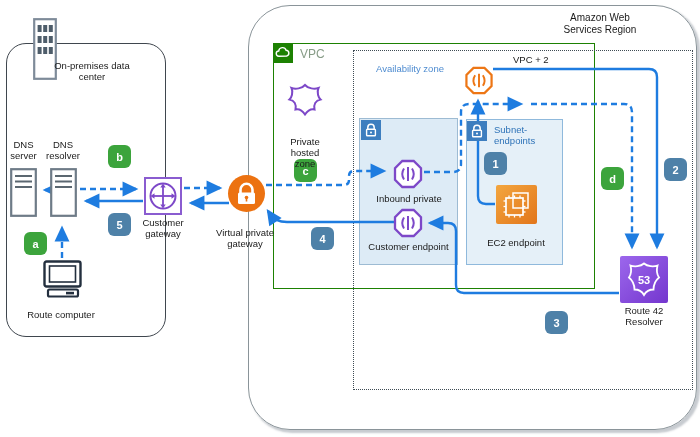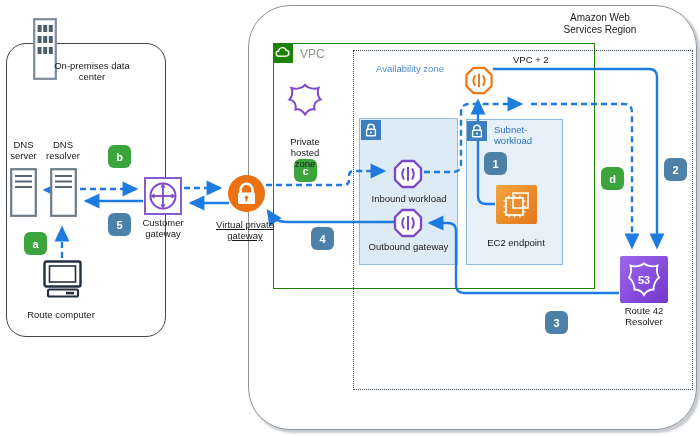--- a/index.html
+++ b/index.html
@@ -250,31 +250,31 @@
 
   <div class="lbl" style="left:37px;top:60px;width:110px;">On-premises data
 center</div>
   <div class="lbl" style="left:1px;top:139px;width:45px;">DNS
 server</div>
   <div class="lbl" style="left:40px;top:139px;width:46px;">DNS
 resolver</div>
   <div class="lbl" style="left:15px;top:309px;width:92px;">Route computer</div>
   <div class="lbl" style="left:130px;top:217px;width:66px;">Customer
 gateway</div>
-  <div class="lbl" style="left:206px;top:219px;width:78px;text-decoration:underline;">Virtual private
+  <div class="lbl" style="left:206px;top:227px;width:78px;">Virtual private
 gateway</div>
   <div class="lbl" style="left:550px;top:12px;width:100px;font-size:10px;line-height:11.5px;">Amazon Web
 Services Region</div>
   <div class="lbl left" style="left:300px;top:49px;width:40px;color:#879c87;font-size:12px;">VPC</div>
   <div class="lbl left" style="left:365px;top:63px;width:90px;color:#4d8bd0;text-align:center;">Availability zone</div>
   <div class="lbl" style="left:283px;top:136px;width:44px;">Private
 hosted
 zone</div>
   <div class="lbl left" style="left:494px;top:124px;width:60px;color:#2e73b8;">Subnet-
-workload</div>
-  <div class="lbl" style="left:365px;top:193px;width:88px;">Inbound workload</div>
-  <div class="lbl" style="left:361px;top:241px;width:95px;">Outbound gateway</div>
+endpoints</div>
+  <div class="lbl" style="left:365px;top:193px;width:88px;">Inbound private</div>
+  <div class="lbl" style="left:361px;top:241px;width:95px;">Customer endpoint</div>
   <div class="lbl" style="left:482px;top:237px;width:68px;">EC2 endpoint</div>
   <div class="lbl left" style="left:481px;top:54px;width:44px;margin-left:32px;">VPC + 2</div>
   <div class="lbl" style="left:614px;top:305px;width:60px;">Route 42
 Resolver</div>
 
 </div>
 
 </body></html>

